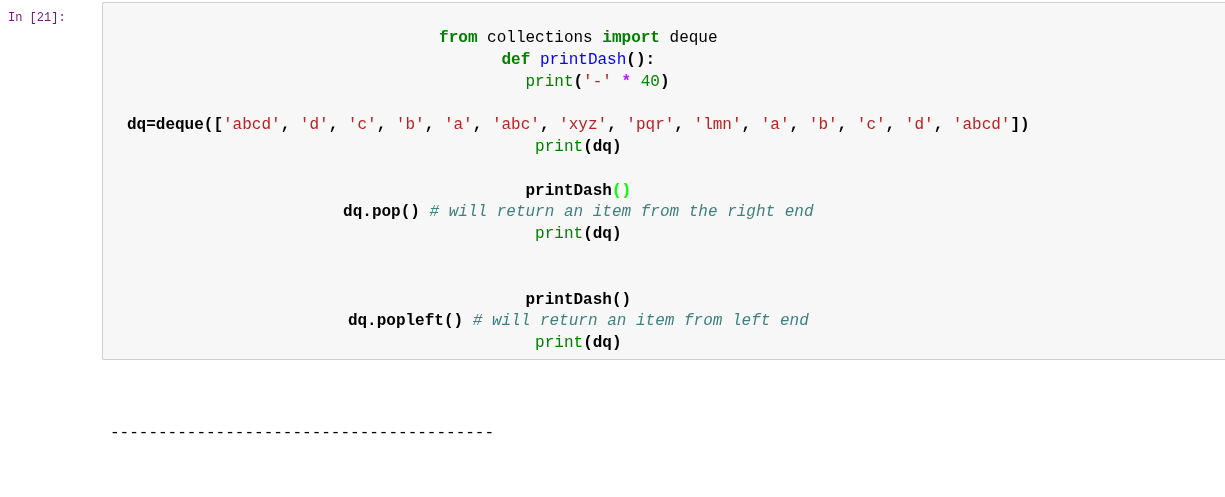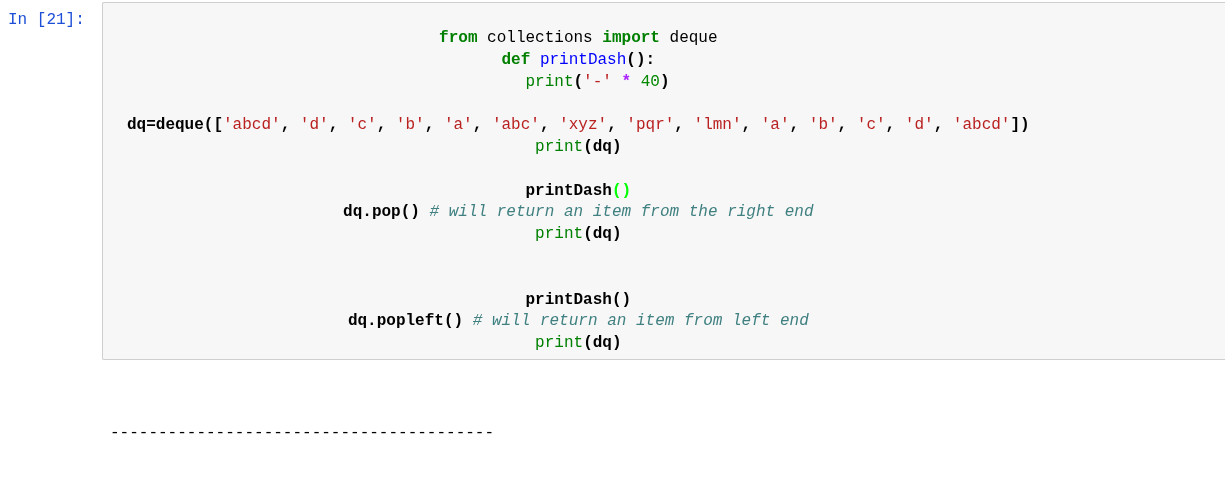--- a/index.html
+++ b/index.html
@@ -1,20 +1,20 @@
 <!DOCTYPE html>
 <html><head>
 <meta charset="utf-8">
 <style>
   html, body { margin: 0; padding: 0; background: #ffffff; }
   body { width: 1225px; height: 497px; overflow: hidden; position: relative;
          font-family: "Liberation Mono", "DejaVu Sans Mono", monospace; }
   .cell { position: absolute; left: 0; top: 0; width: 1225px; }
-  .prompt { position: absolute; left: 8px; top: 11px; color: #1d4ed8;
-            font-size: 16px; font-family: "Liberation Mono", monospace; }
+  .prompt { position: absolute; left: 8px; top: 11px; color: #701a75;
+            font-size: 12px; font-family: "Liberation Mono", monospace; }
   .input-area { position: absolute; left: 102px; top: 2px; width: 1123px; height: 358px;
                 background: #f7f7f7; border: 1px solid #cfcfcf; border-right: none;
                 border-radius: 2px 0 0 2px; box-sizing: border-box; }
   .code { position: absolute; left: 8px; top: 9px; margin: 16px;
           font-family: "Liberation Mono", monospace; font-size: 16px; line-height: 21.8px;
           color: #000; white-space: pre; font-weight: bold; text-align: center; }
   .kw { color: #008000; font-weight: bold; }
   .fn { color: #0000ff; font-weight: normal; }
   .bi { color: #008000; font-weight: normal; }
   .str { color: #ba2121; font-weight: normal; }

